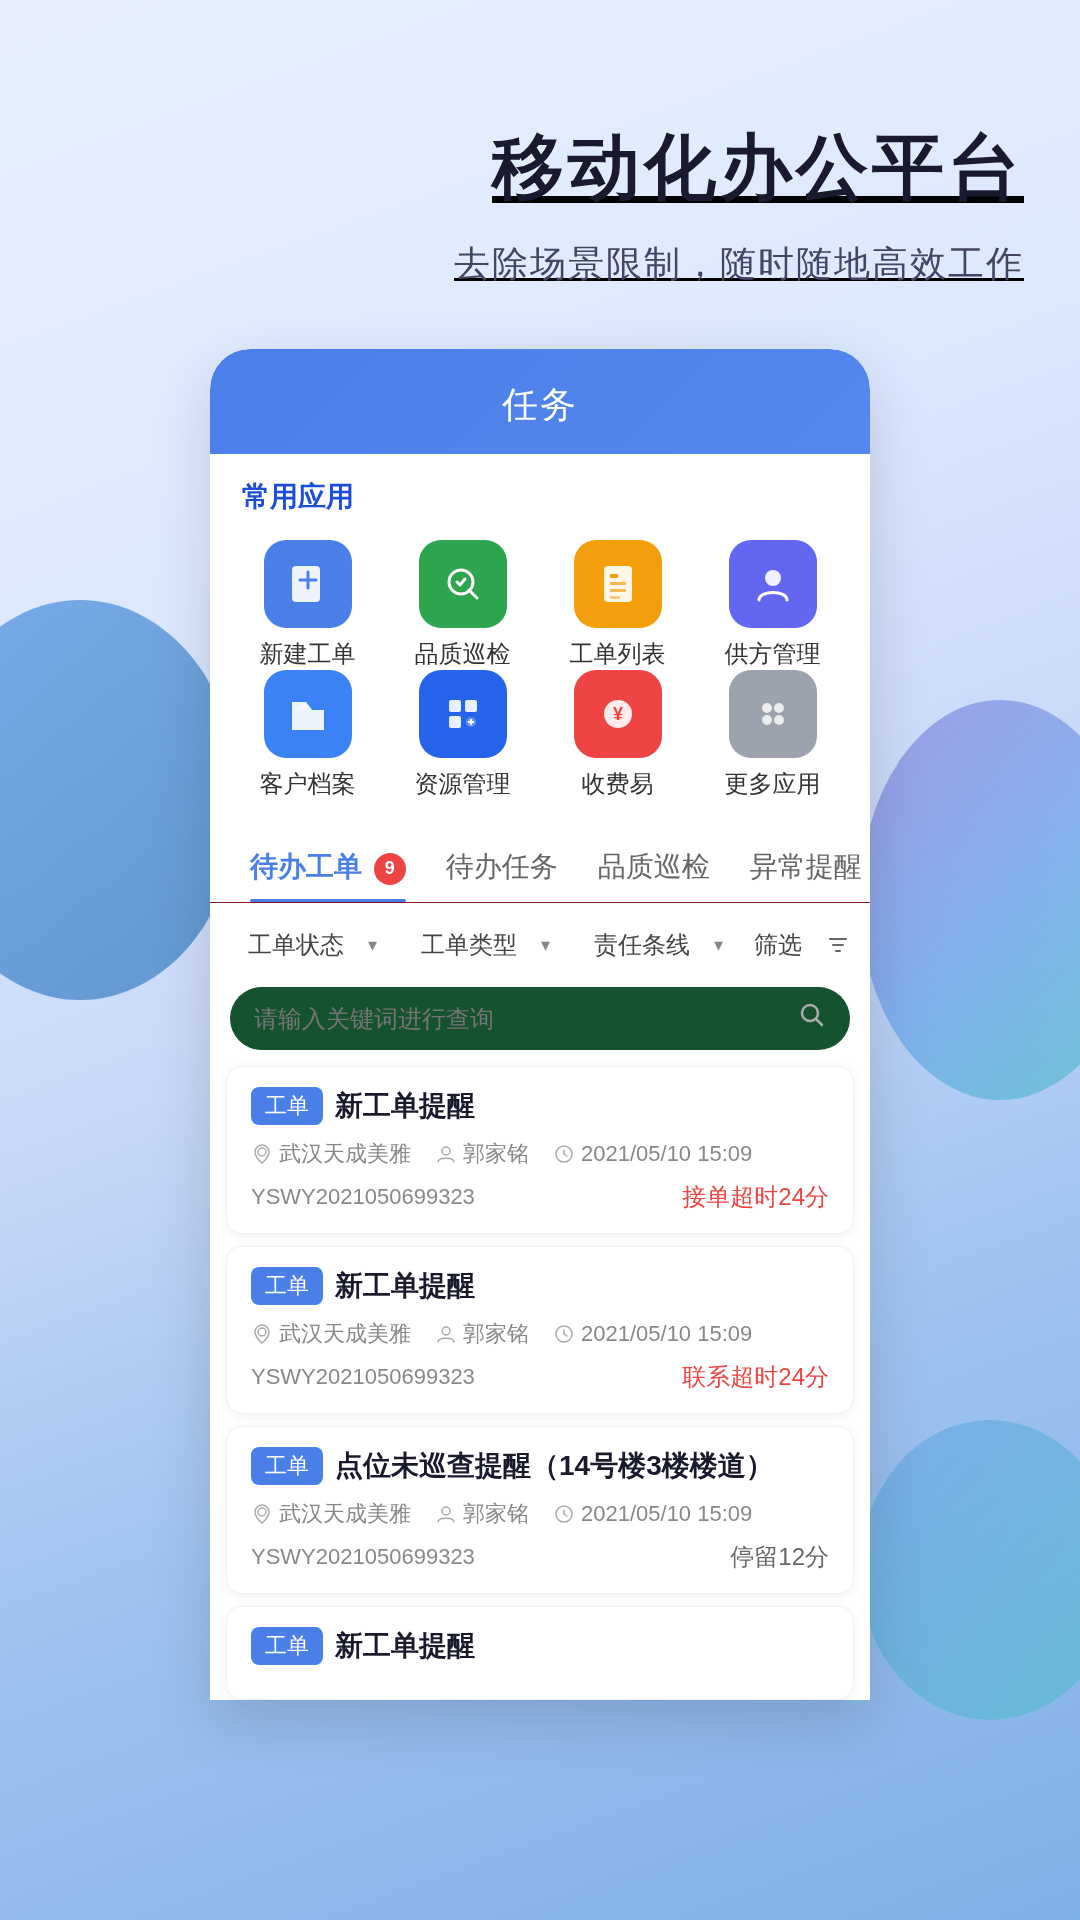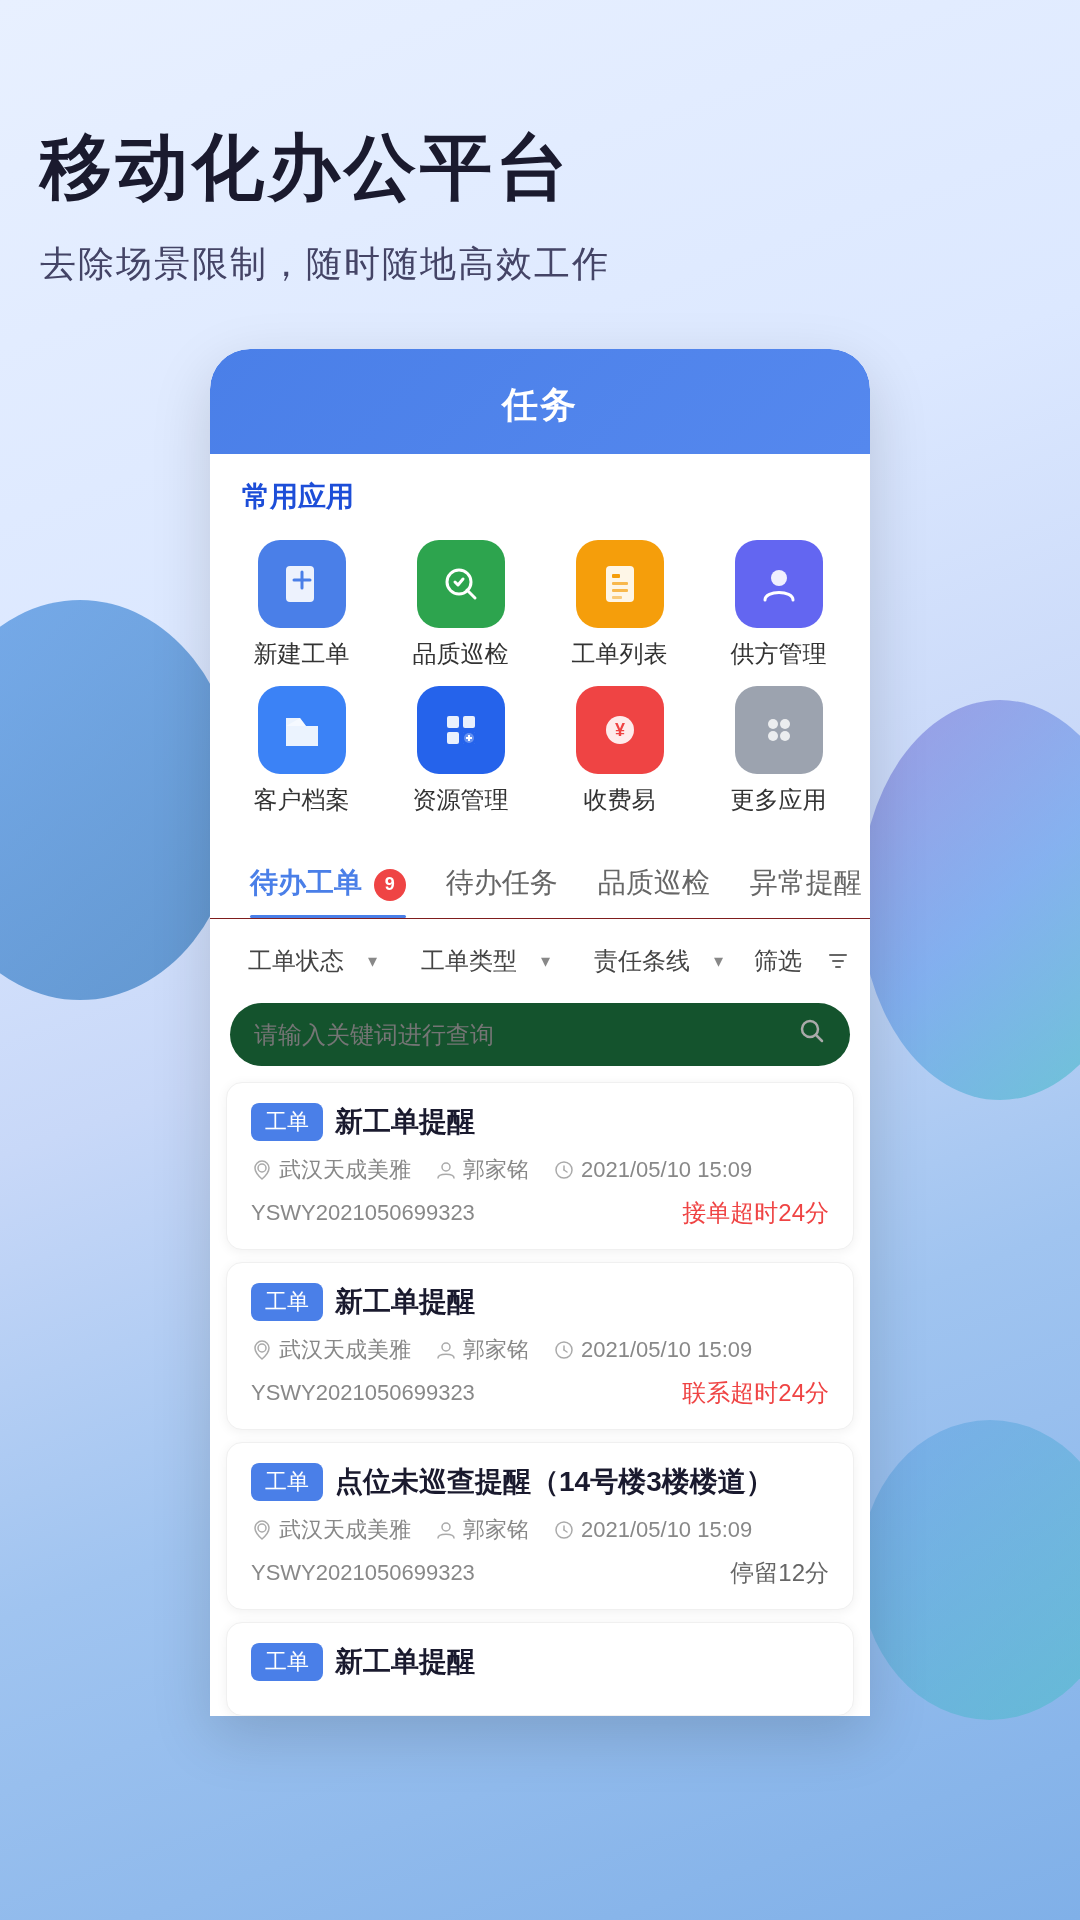--- a/index.html
+++ b/index.html
@@ -39,24 +39,25 @@
       right: -40px;
       bottom: 200px;
       width: 260px;
       height: 300px;
       border-radius: 50%;
       background: linear-gradient(135deg, #4a90e2 0%, #2ec4b6 100%);
       opacity: 0.4;
     }
 
     .header-section {
-      text-align: left;
-      padding: 120px 40px 60px;
+      text-align: right;
+      padding: 120px 56px 60px;
       position: relative;
       z-index: 2;
+      text-decoration: underline;
     }
     .main-title {
       font-size: 72px;
       font-weight: 800;
       color: #1a1a2e;
       letter-spacing: 4px;
       margin-bottom: 24px;
     }
     .sub-title {
       font-size: 36px;
@@ -81,37 +82,36 @@
     
     .tab-header {
       background: linear-gradient(135deg, #4a7fe8 0%, #5588ee 100%);
       padding: 32px 0 24px;
       text-align: center;
       border-radius: 40px 40px 0 0;
     }
     .tab-header-label {
       color: #ffffff;
       font-size: 36px;
-      font-weight: 700;
+      font-weight: 400;
       letter-spacing: 2px;
     }
 
     
     .section-label {
       font-size: 28px;
       color: #1d4ed8;
       font-weight: 600;
       padding: 24px 32px 16px;
     }
 
     .apps-grid {
       display: grid;
       grid-template-columns: repeat(4, 1fr);
       padding: 8px 20px 20px;
-      gap: 16px;
     }
     .app-item {
       display: flex;
       flex-direction: column;
       align-items: center;
       gap: 10px;
       cursor: pointer;
     }
     .app-icon {
       width: 88px;

